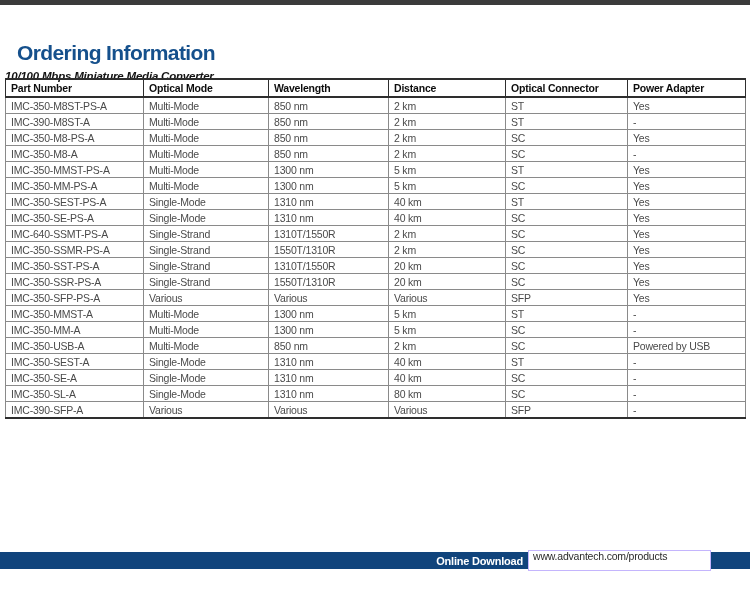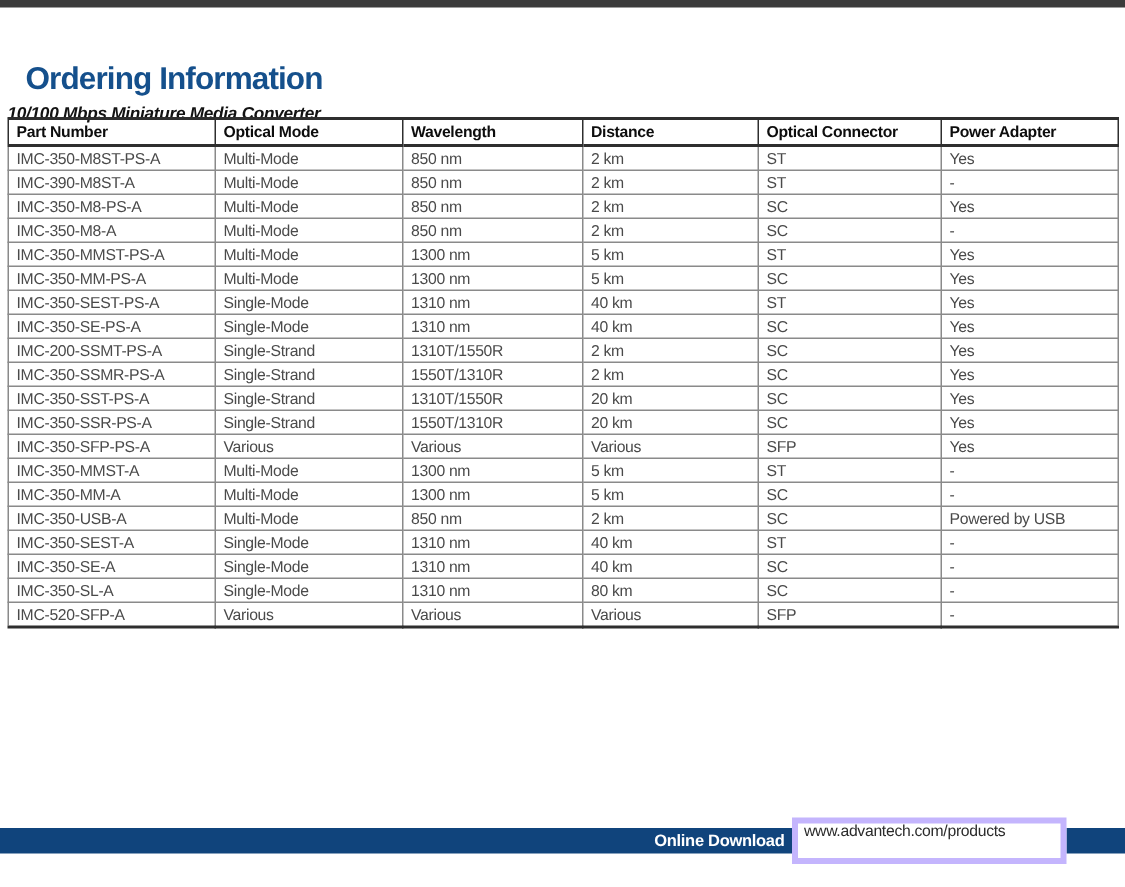--- a/index.html
+++ b/index.html
@@ -94,23 +94,23 @@
   .footer-label {
     color: #ffffff;
     font-weight: bold;
     font-size: 11px;
     letter-spacing: -0.2px;
     margin-right: 5px;
     white-space: nowrap;
   }
   .footer-url-box {
     background: #ffffff;
-    border: 4px solid #c4b5fd;
+    border: 1px solid #c4b5fd;
     width: 183px;
-    height: 31px;
+    height: 21px;
     box-sizing: border-box;
     font-size: 10.5px;
     line-height: 11px;
     color: #2b2b2b;
     letter-spacing: -0.2px;
     padding-left: 4px;
     white-space: nowrap;
     overflow: hidden;
   }
 </style>
@@ -201,21 +201,21 @@
       </tr>
       <tr>
         <td>IMC-350-SE-PS-A</td>
         <td>Single-Mode</td>
         <td>1310 nm</td>
         <td>40 km</td>
         <td>SC</td>
         <td>Yes</td>
       </tr>
       <tr>
-        <td>IMC-200-SSMT-PS-A</td>
+        <td>IMC-640-SSMT-PS-A</td>
         <td>Single-Strand</td>
         <td>1310T/1550R</td>
         <td>2 km</td>
         <td>SC</td>
         <td>Yes</td>
       </tr>
       <tr>
         <td>IMC-350-SSMR-PS-A</td>
         <td>Single-Strand</td>
         <td>1550T/1310R</td>
@@ -289,21 +289,21 @@
       </tr>
       <tr>
         <td>IMC-350-SL-A</td>
         <td>Single-Mode</td>
         <td>1310 nm</td>
         <td>80 km</td>
         <td>SC</td>
         <td>-</td>
       </tr>
       <tr>
-        <td>IMC-520-SFP-A</td>
+        <td>IMC-390-SFP-A</td>
         <td>Various</td>
         <td>Various</td>
         <td>Various</td>
         <td>SFP</td>
         <td>-</td>
       </tr>
     </tbody>
 </table>
 
 <div class="footer-bar">

